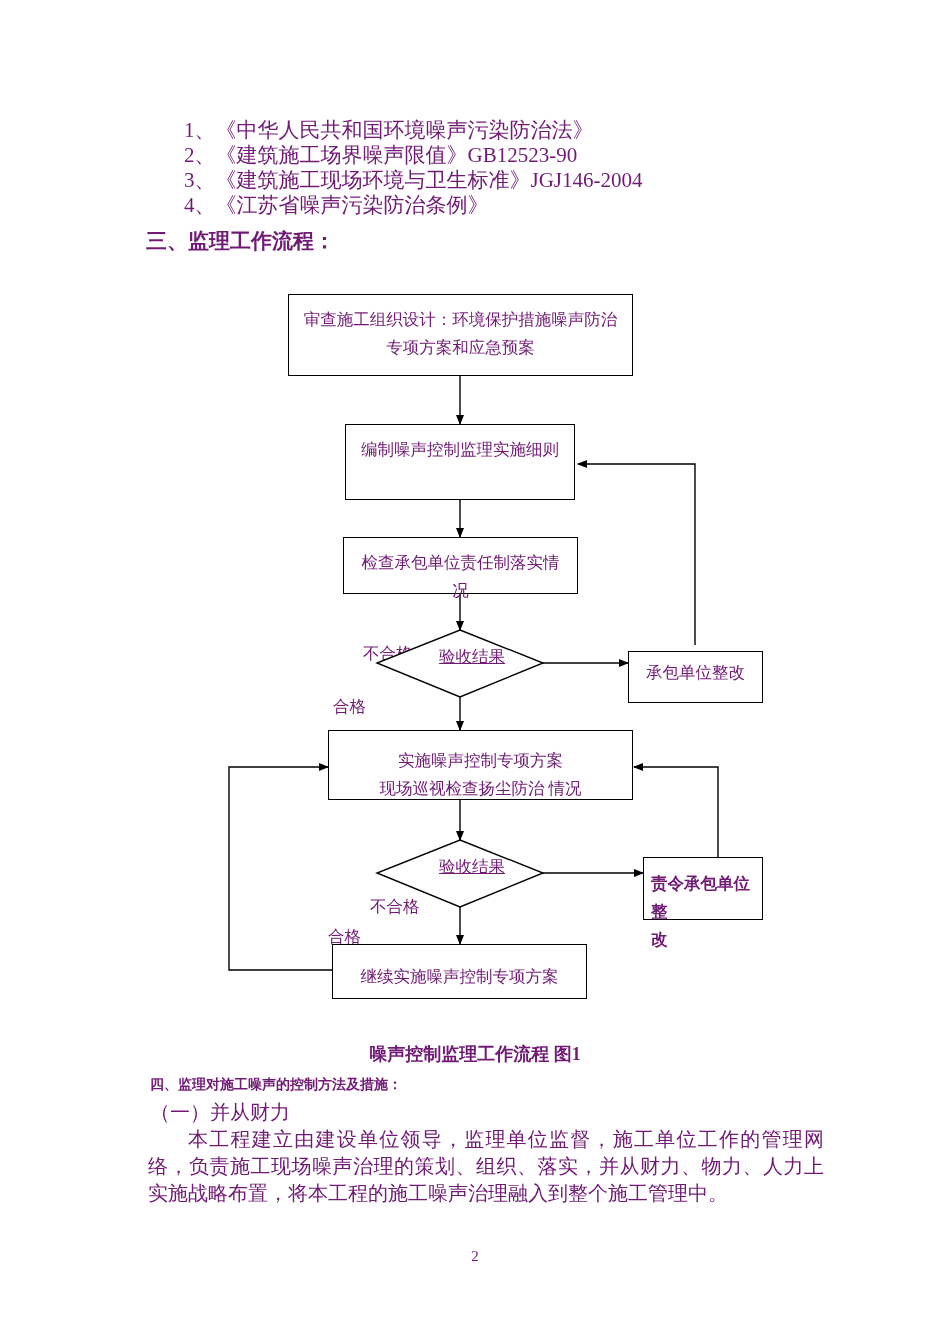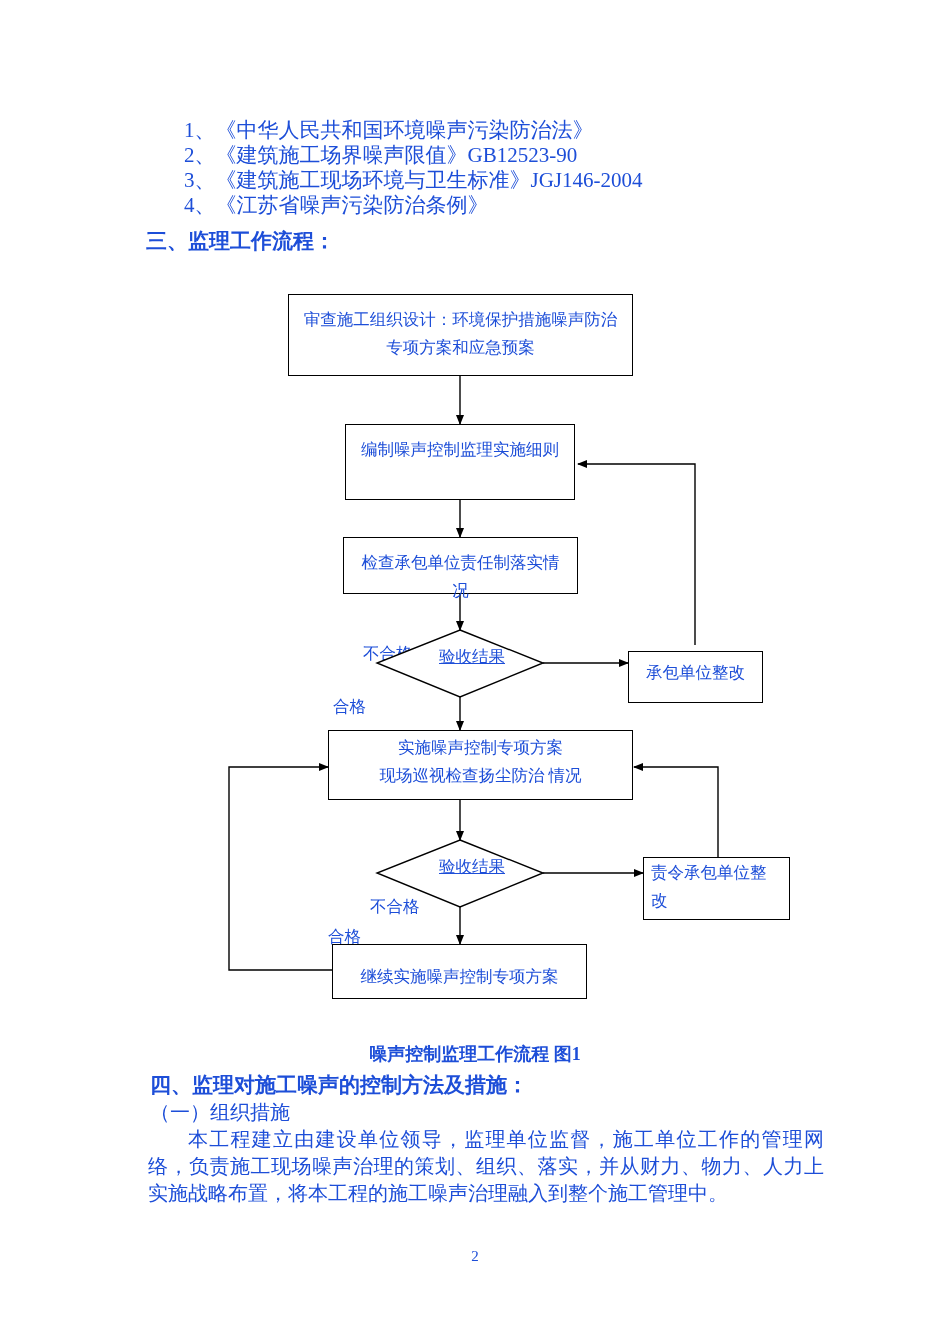--- a/index.html
+++ b/index.html
@@ -6,21 +6,21 @@
     margin: 0;
     padding: 0;
     background: #ffffff;
   }
   .page {
     position: relative;
     width: 950px;
     height: 1344px;
     background: #ffffff;
     font-family: "Liberation Serif", "DejaVu Serif", serif;
-    color: #1d4ed8;
+    color: #701a75;
     overflow: hidden;
   }
 
   
   .ref-list {
     position: absolute;
     left: 184px;
     top: 118px;
     width: 700px;
   }
@@ -105,21 +105,21 @@
     font-size: 18px;
     font-weight: bold;
   }
   .caption span {
     text-align: right;
   }
   .heading-4 {
     position: absolute;
     left: 150px;
     top: 1072px;
-    font-size: 21px;
+    font-size: 14px;
     font-weight: bold;
     line-height: 26px;
     white-space: pre;
   }
   .sub-heading {
     position: absolute;
     left: 150px;
     top: 1100px;
     font-size: 20px;
     line-height: 25px;
@@ -203,40 +203,40 @@
 
     <svg width="170" height="70" style="position:absolute; left:375px; top:357px; z-index:2;">
       <polygon points="85,1 168,34 85,68 2,34" fill="#ffffff" stroke="#000000" stroke-width="1.4"></polygon>
     </svg>
     <div class="diamond-text" style="left:415px; top:375px; width:90px;">验收结果</div>
     <div class="diamond-label over" style="left:363px; top:372px;">不合格</div>
     <div class="diamond-label" style="left:333px; top:425px;">合格</div>
 
     <div class="fbox" style="left:628px; top:379px; width:135px; height:52px; padding-top:7px;">承包单位整改</div>
 
-    <div class="fbox" style="left:328px; top:458px; width:305px; height:70px; padding-top:3px;">实施噪声控制专项方案
+    <div class="fbox" style="left:328px; top:458px; width:305px; height:70px; padding-top:16px;">实施噪声控制专项方案
 现场巡视检查扬尘防治 情况</div>
 
     <svg width="170" height="70" style="position:absolute; left:375px; top:567px; z-index:2;">
       <polygon points="85,1 168,34 85,68 2,34" fill="#ffffff" stroke="#000000" stroke-width="1.4"></polygon>
     </svg>
     <div class="diamond-text" style="left:415px; top:585px; width:90px;">验收结果</div>
     <div class="diamond-label" style="left:370px; top:625px;">不合格</div>
     <div class="diamond-label" style="left:328px; top:655px;">合格</div>
 
-    <div class="fbox leftal" style="left:643px; top:585px; width:147px; height:63px; padding-top:1px;">责令承包单位整
+    <div class="fbox leftal" style="left:643px; top:585px; width:120px; height:63px; padding-top:12px;font-weight:bold;">责令承包单位整
 改</div>
 
     <div class="fbox" style="left:332px; top:672px; width:255px; height:55px; padding-top:18px;">继续实施噪声控制专项方案</div>
 
   </div>
 
   <div class="caption">
     <span>噪声控制监理工作流程 图1</span>
   </div>
 
   <div class="heading-4">四、监理对施工噪声的控制方法及措施：</div>
-  <div class="sub-heading">（一）组织措施</div>
+  <div class="sub-heading">（一）并从财力</div>
   <div class="body-para">本工程建立由建设单位领导，监理单位监督，施工单位工作的管理网络，负责施工现场噪声治理的策划、组织、落实，并从财力、物力、人力上实施战略布置，将本工程的施工噪声治理融入到整个施工管理中。</div>
 
   <div class="page-number">2</div>
 
 </div>
 
 </body></html>

